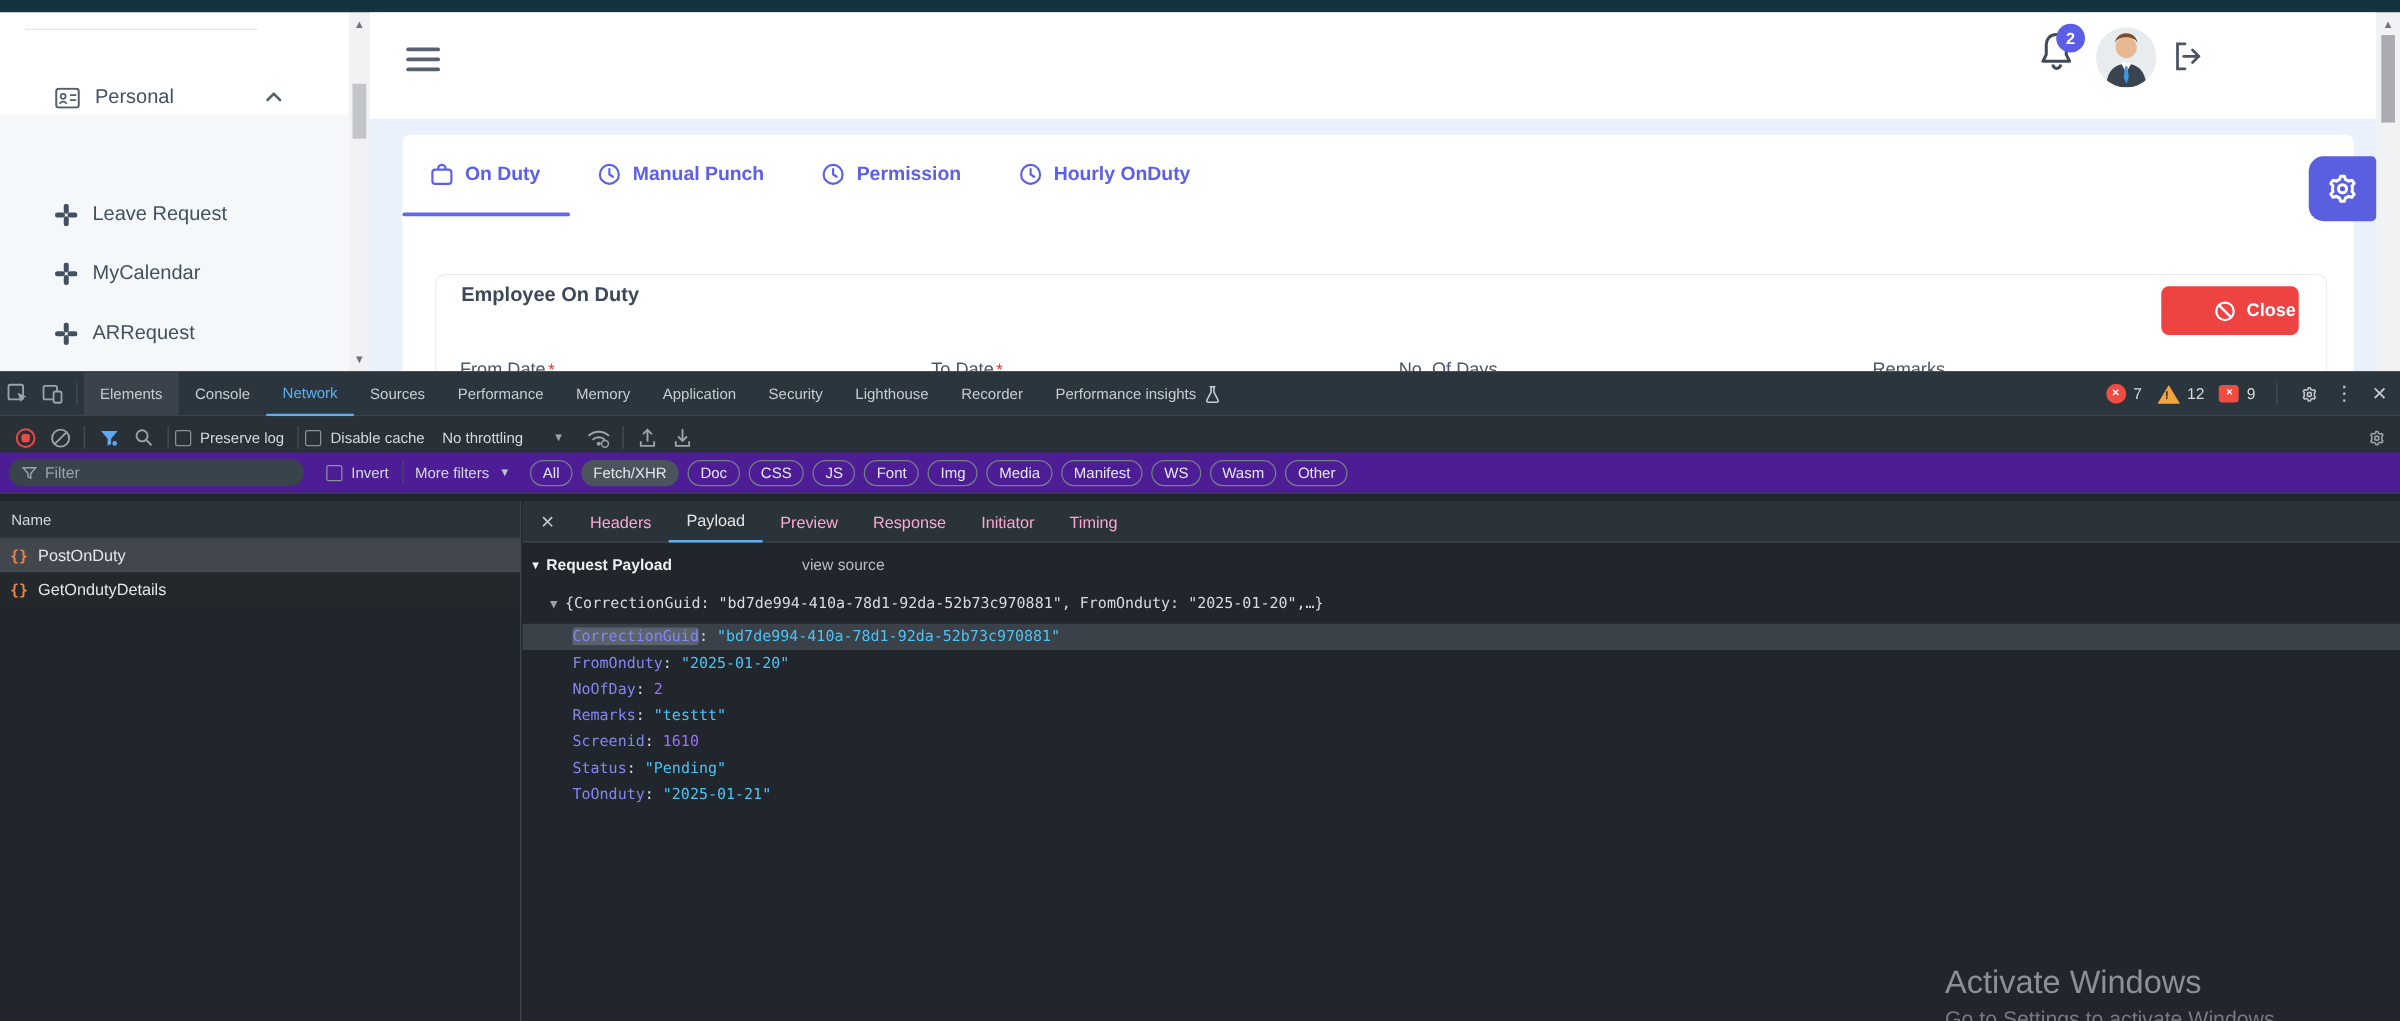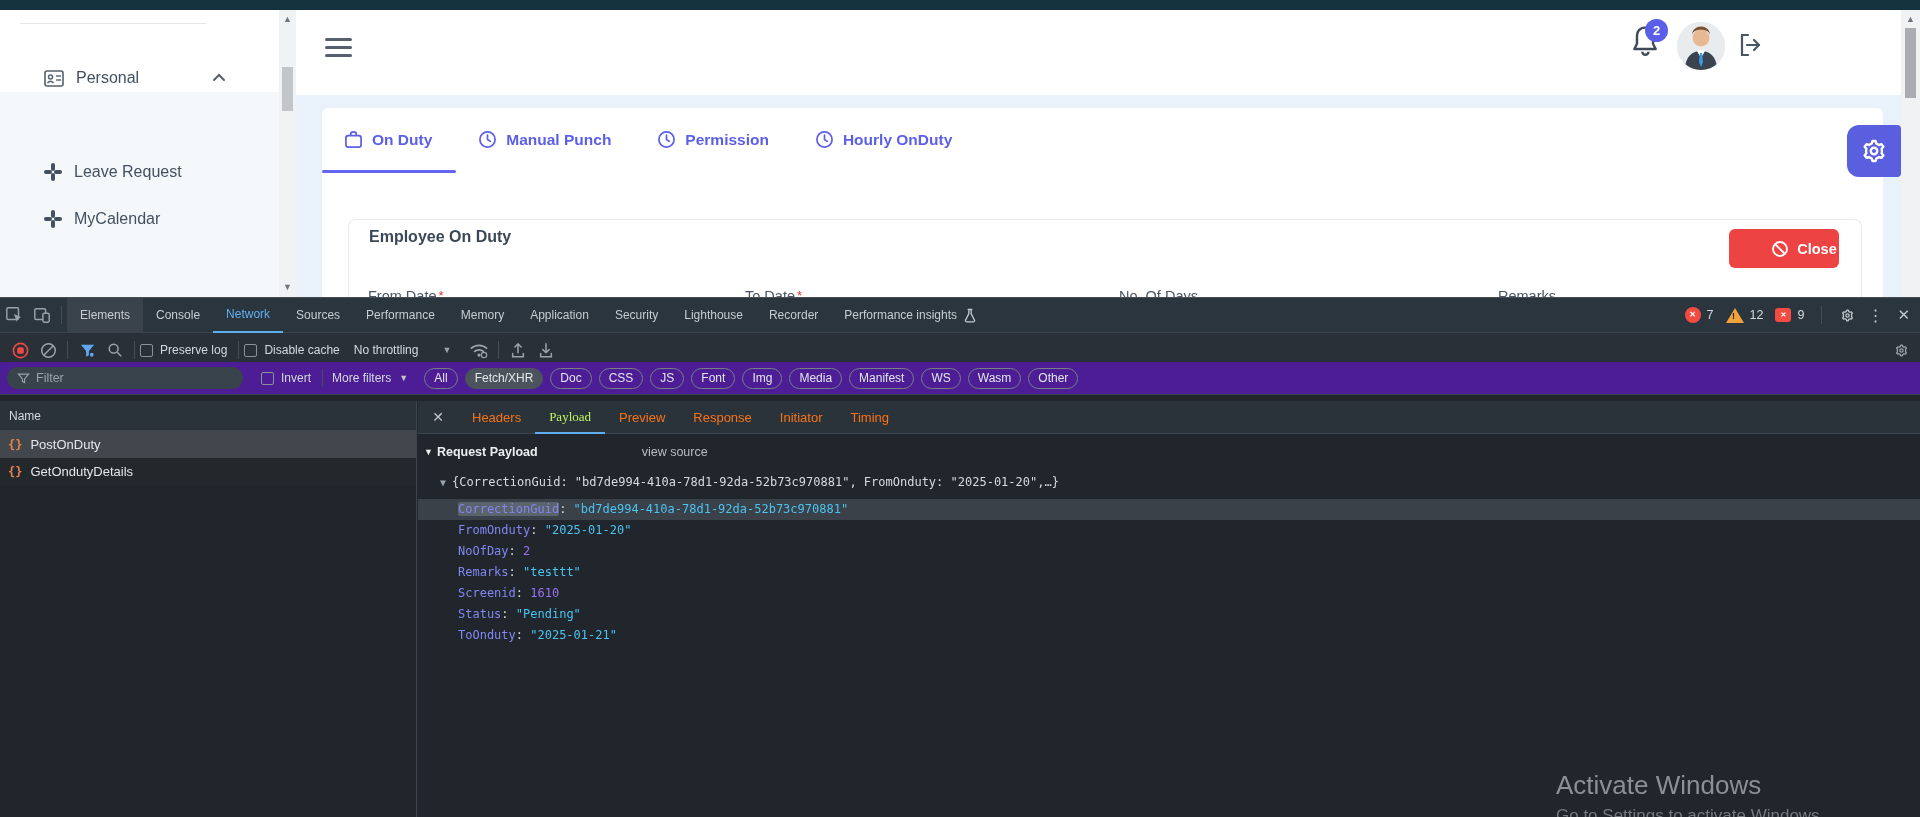--- a/index.html
+++ b/index.html
@@ -88,22 +88,22 @@
   #req-list { position:absolute; left:0; top:0; width:417px; height:417px; border-right:1px solid #3d464e; background:#20262b; }
   #req-header { height:30px; line-height:30px; padding-left:9px; background:#2b333a; border-bottom:1px solid #3d464e; color:#d4d9dd; cursor:pointer; }
   .req-row { height:27px; display:flex; align-items:center; padding-left:8px; gap:8px; font-size:13px; color:#e3e7ea; cursor:pointer; }
   .req-row.selected { background:#41474d; }
   .req-row.alt { background:#23282d; }
   .braces { color:#e8834a; font-weight:bold; font-size:12px; font-family:"DejaVu Sans Mono",monospace; }
 
   #detail-pane { position:absolute; left:418px; top:0; width:1502px; height:417px; }
   #detail-tabs { height:33px; background:#2b333a; border-bottom:1px solid #3d464e; display:flex; align-items:center; }
   #pane-close { width:40px; text-align:center; color:#c0c6cc; font-size:14px; cursor:pointer; }
-  .detail-tab { padding:0 14px; height:33px; line-height:33px; color:#f97316; font-size:13px; cursor:pointer; }
-  .detail-tab.active { color:#bef264; border-bottom:2px solid #60aef2; line-height:31px;font-family:Liberation Serif, serif; }
+  .detail-tab { padding:0 14px; height:33px; line-height:33px; color:#f9a8d4; font-size:13px; cursor:pointer; }
+  .detail-tab.active { color:#e5e5e5; border-bottom:2px solid #60aef2; line-height:31px; }
 
   #payload-area { position:absolute; left:0; top:34px; width:1502px; height:383px; }
   #payload-head { position:absolute; left:6px; top:10px; display:flex; align-items:center; }
   #payload-title { font-size:12.5px; font-weight:bold; color:#eceff1; cursor:pointer;text-align:right; }
   #view-source { margin-left:104px; color:#b7bdc3; cursor:pointer; font-size:12.5px; }
   .mono { font-family:"DejaVu Sans Mono",monospace; font-size:12px; }
   #preview-line { position:absolute; left:22px; top:40px; color:#d7dbdf; cursor:pointer; white-space:nowrap; }
   #preview-line .tri { color:#9aa3ab; font-size:10px; margin-right:6px; }
   .pl-row { position:absolute; left:0; width:1502px; height:21px; line-height:21px; padding-left:40px; white-space:nowrap; cursor:pointer; }
   .pl-row.sel { background:#3a4149; }
@@ -156,20 +156,31 @@
       <div class="sub-item" style="top:110px;">
         <svg class="slack-ico" viewBox="0 0 18 18">
             <g fill="#43505f">
               <rect x="7" y="0" width="4" height="8" rx="2"></rect>
               <rect x="7" y="10" width="4" height="8" rx="2"></rect>
               <rect x="0" y="7" width="8" height="4" rx="2"></rect>
               <rect x="10" y="7" width="8" height="4" rx="2"></rect>
             </g>
           </svg>
         <span class="lbl">MyCalendar</span>
+      </div>
+      <div class="sub-item" style="top:158px;">
+        <svg class="slack-ico" viewBox="0 0 18 18">
+            <g fill="#43505f">
+              <rect x="7" y="0" width="4" height="8" rx="2"></rect>
+              <rect x="7" y="10" width="4" height="8" rx="2"></rect>
+              <rect x="0" y="7" width="8" height="4" rx="2"></rect>
+              <rect x="10" y="7" width="8" height="4" rx="2"></rect>
+            </g>
+          </svg>
+        <span class="lbl">ARRequest</span>
       </div>
     </div>
   </div>
 
   <div id="side-scroll" class="abs">
     <div class="scroll-arrow" style="top:2px;">▲</div>
     <div id="side-thumb"></div>
     <div class="scroll-arrow" style="bottom:2px;">▼</div>
   </div>
 

